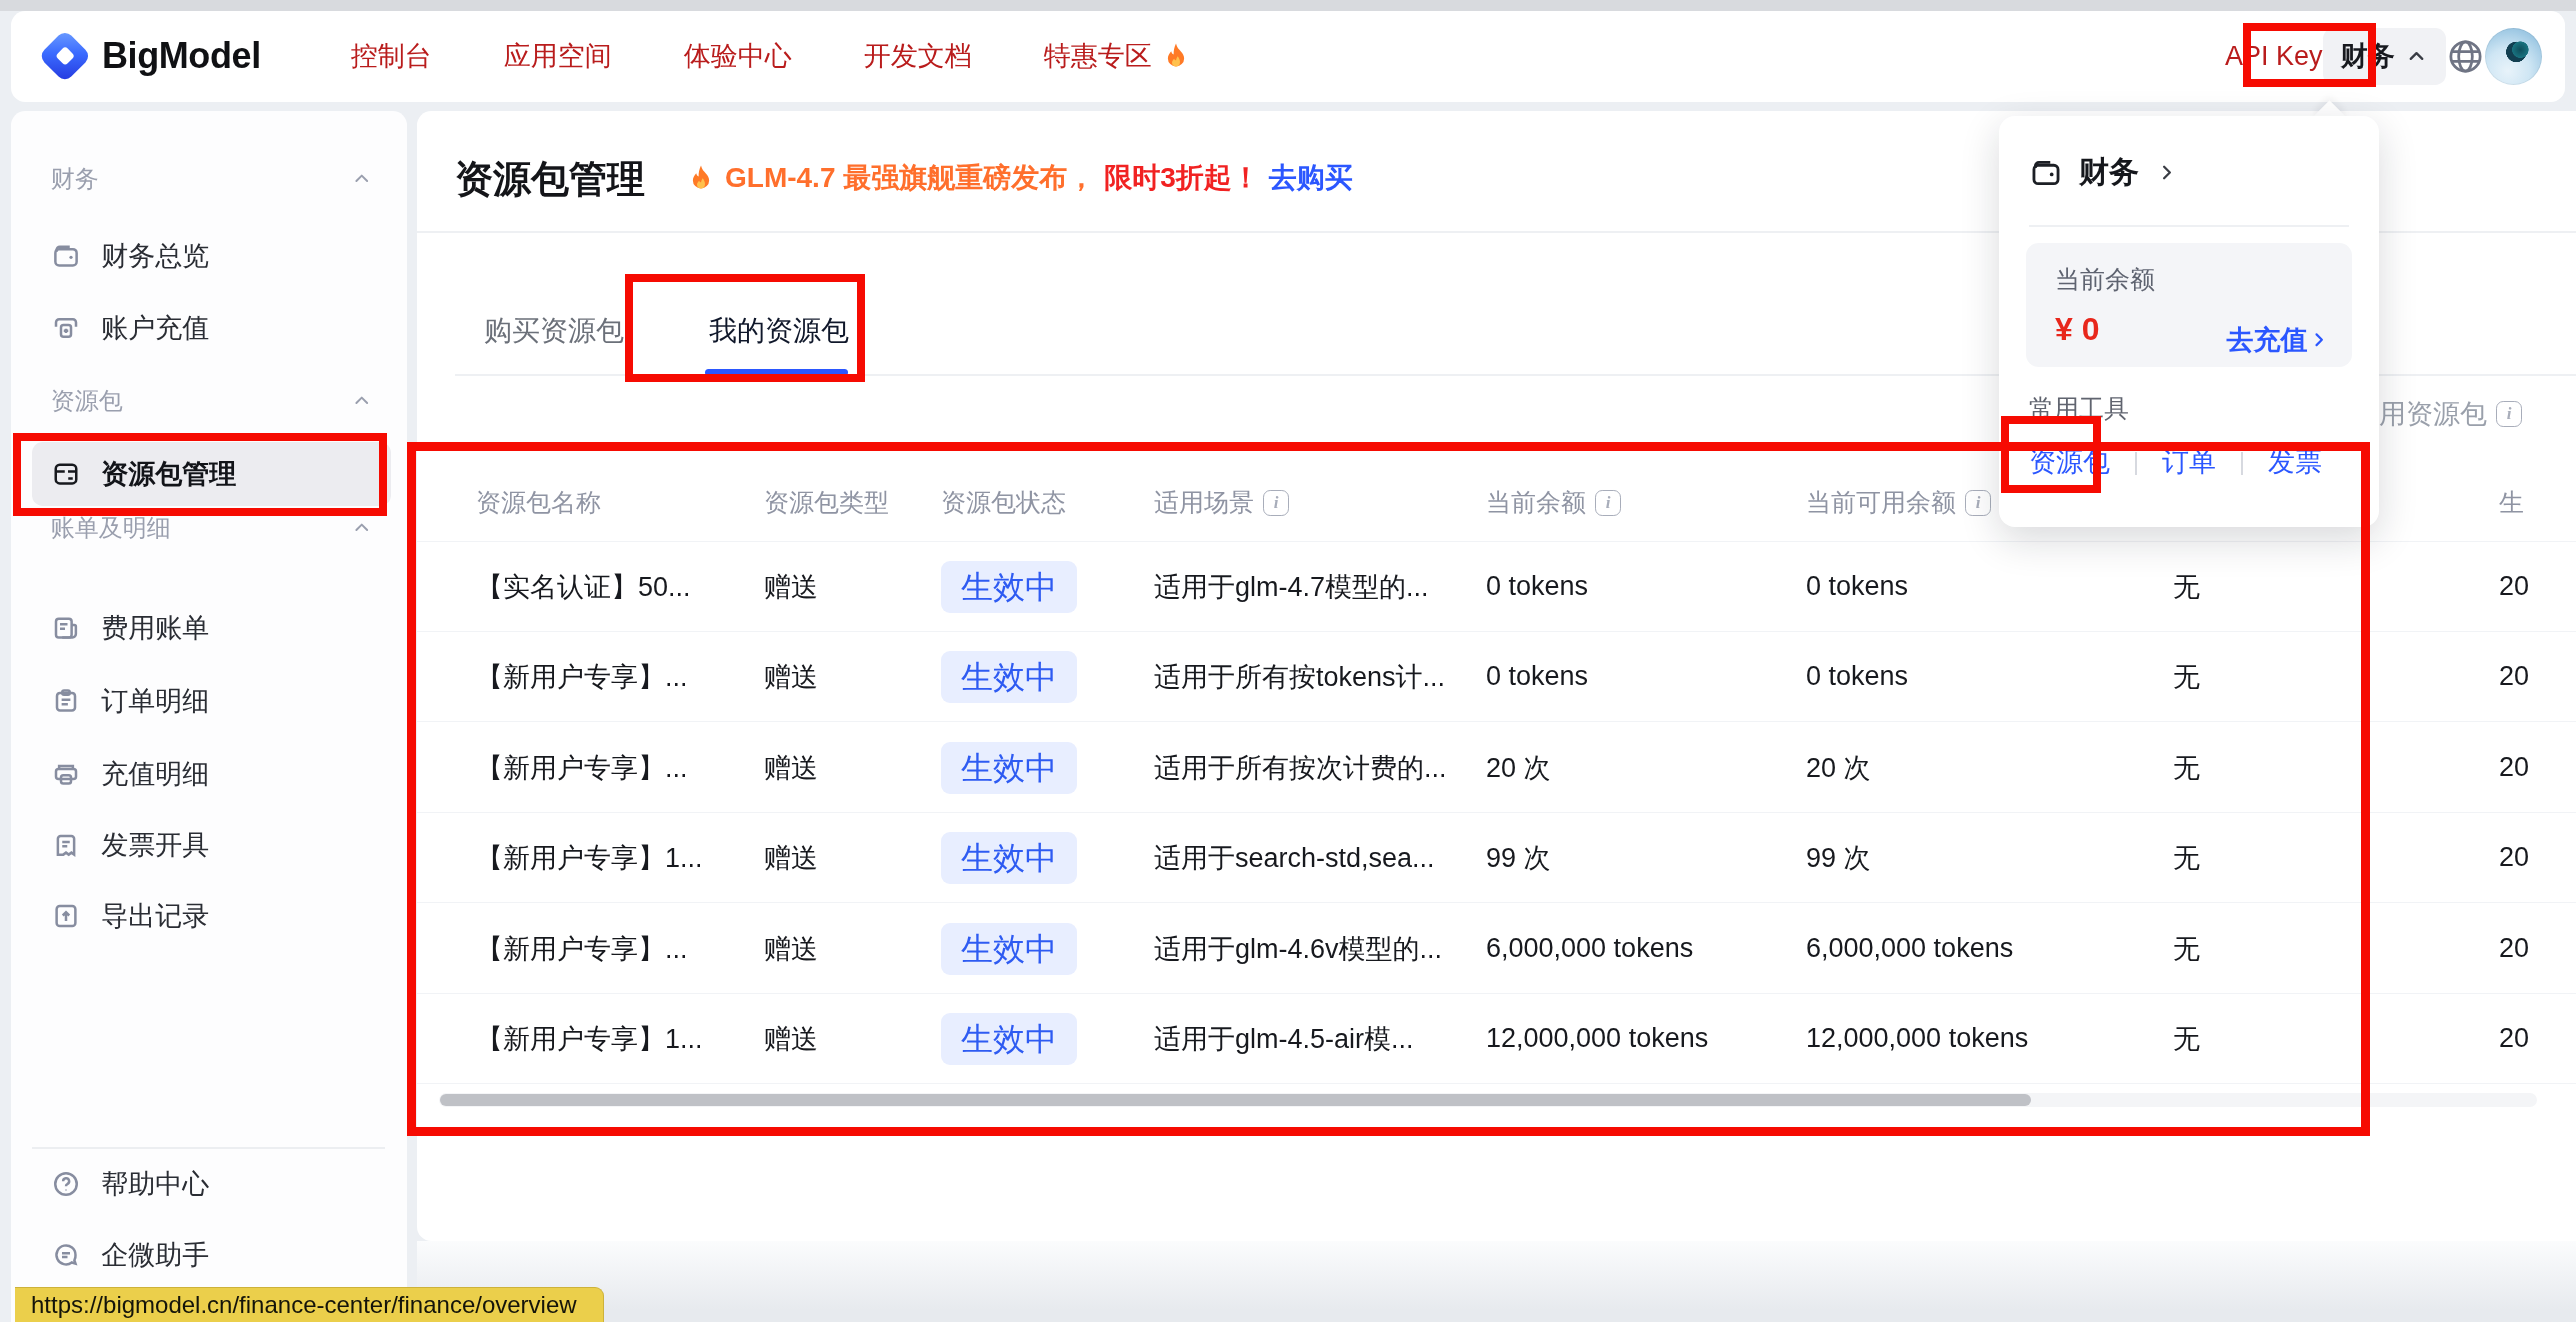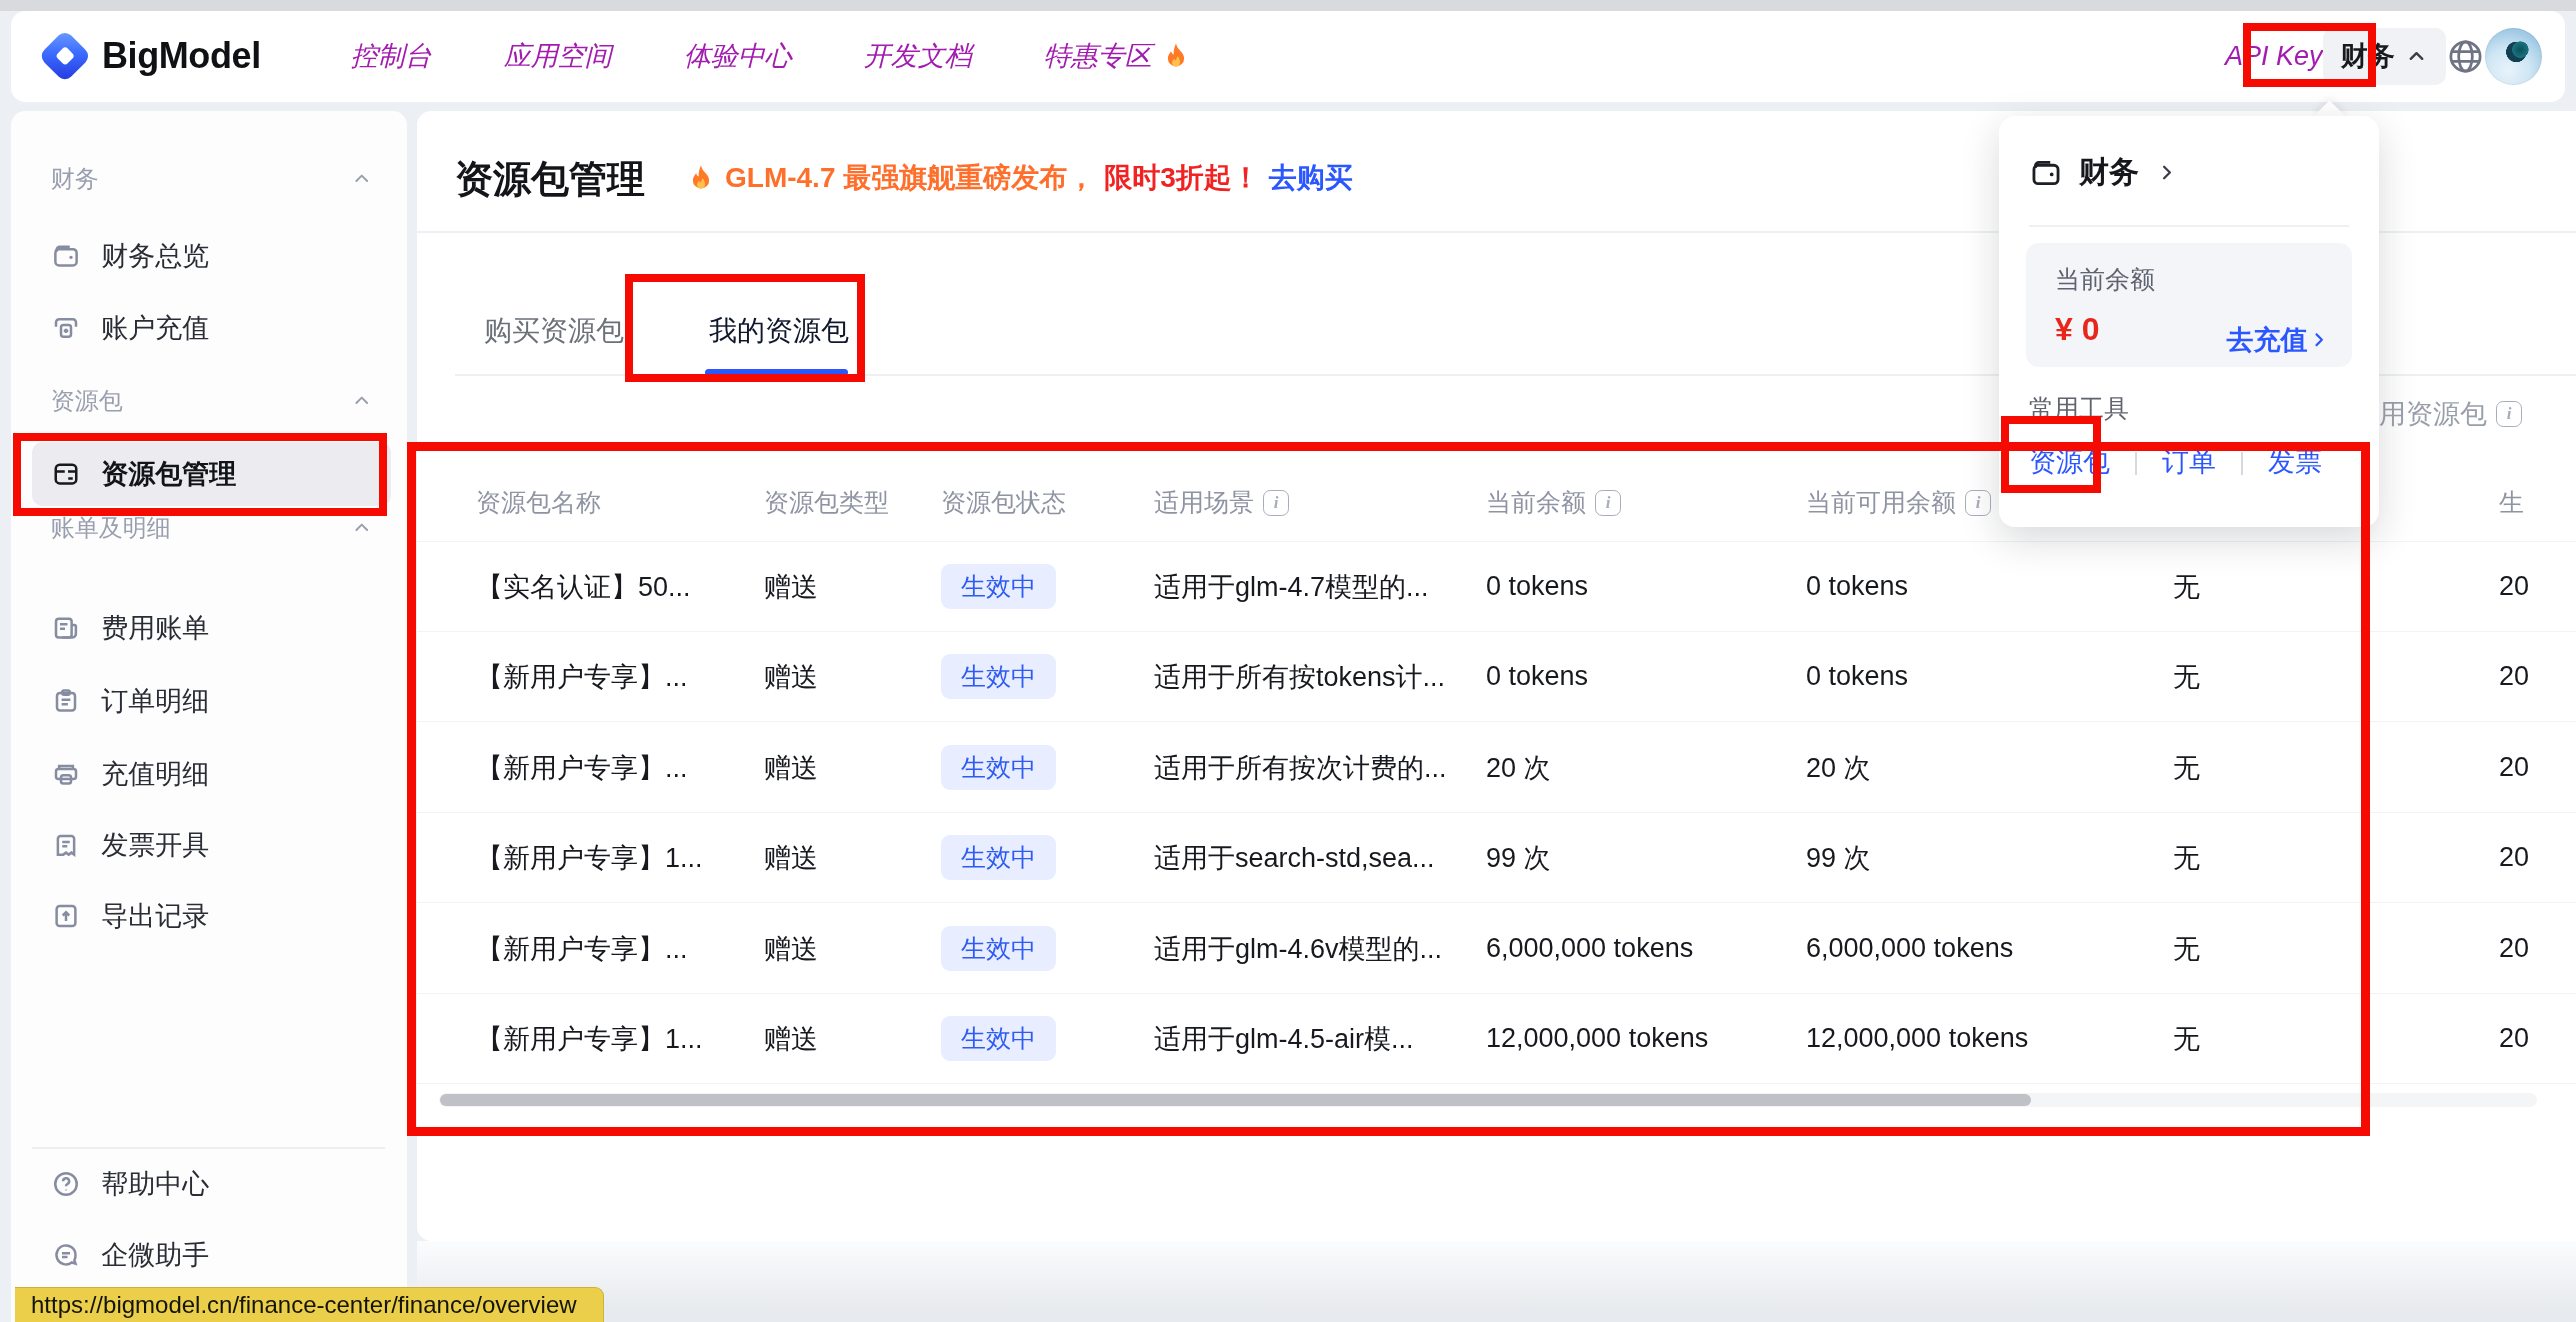--- a/index.html
+++ b/index.html
@@ -22,21 +22,21 @@
   .logo-mark .outer {
     position:absolute; inset:3.6px; transform:rotate(45deg); border-radius:9px;
     background:linear-gradient(135deg,#6fa0ff 0%,#3b6bff 45%,#2336dd 100%);
   }
   .logo-mark .inner {
     position:absolute; left:15px; top:15px; width:14.3px; height:14.3px;
     transform:rotate(45deg); border-radius:3.6px; background:#ffffff;
   }
   .logo-text { font-size:36px; font-weight:700; letter-spacing:-0.4px; color:#101114; }
   .mainnav { display:flex; gap:72px; margin-left:90px; }
-  .nav-item { font-size:27px; color:#a21caf; cursor:pointer; display:flex; align-items:center; gap:9px;font-style:italic; }
+  .nav-item { font-size:27px; color:#b91c1c; cursor:pointer; display:flex; align-items:center; gap:9px; }
   .nav-right { margin-left:auto; display:flex; align-items:center; }
   .finance-btn {
     display:flex; align-items:center; gap:10.7px; background:#f1f2f5;
     border-radius:10.7px; padding:10.7px 18px; font-size:27px; font-weight:700; color:#17191e;
   }
   .chev { width:23px; height:23px; }
   .flame { width:30px; height:30px; }
   .globe { width:39px; height:39px; }
   .avatar {
     width:57px; height:57px; border-radius:50%;
@@ -98,21 +98,21 @@
   .trow .c { position:absolute; top:0; height:100%; display:flex; align-items:center; font-size:27px; color:#17191e; }
   .c-name,.h-name { left:59px; }
   .c-type,.h-type { left:347px; }
   .c-status,.h-status { left:524px; }
   .c-scene,.h-scene { left:737px; }
   .c-bal,.h-bal { left:1069px; }
   .c-avail,.h-avail { left:1389px; }
   .c-quota { left:1756px; }
   .c-start,.h-start { left:2082px; }
   .pill {
-    background:#e8eeff; color:#2e5bf2; font-size:25px; border-radius:9px;
+    background:#e8eeff; color:#2e5bf2; font-size:32px; border-radius:9px;
     padding:10px 20px; line-height:1;
   }
   .hscroll { position:absolute; left:21.5px; top:982px; width:2098px; height:14.3px; border-radius:7.2px; background:#f4f5f7; }
   .hscroll .thumb { position:absolute; left:1.8px; top:0.9px; width:1591px; height:12.5px; border-radius:6.3px; background:#bfc1c6; }
   .below-main { position:absolute; left:417px; top:1241px; right:0; bottom:0;
     background:linear-gradient(180deg,#fbfcfd 0%, #e7eaee 85%); z-index:2; }
 
   
   .dd-notch { position:absolute; left:2318px; top:105px; width:23px; height:23px; background:#ffffff; transform:rotate(45deg); z-index:41; box-shadow:-2.7px -2.7px 7.2px rgba(20,25,40,.06); }
   .dropdown {

